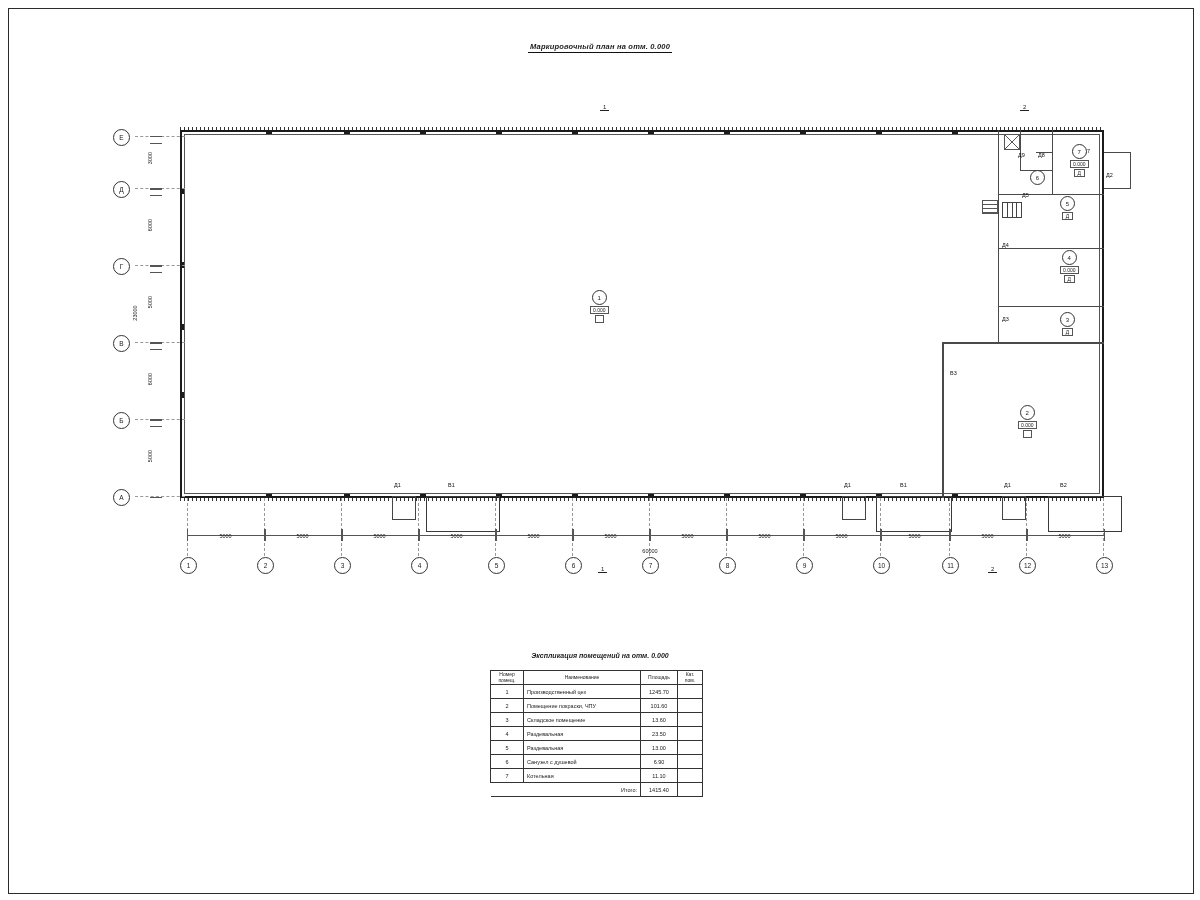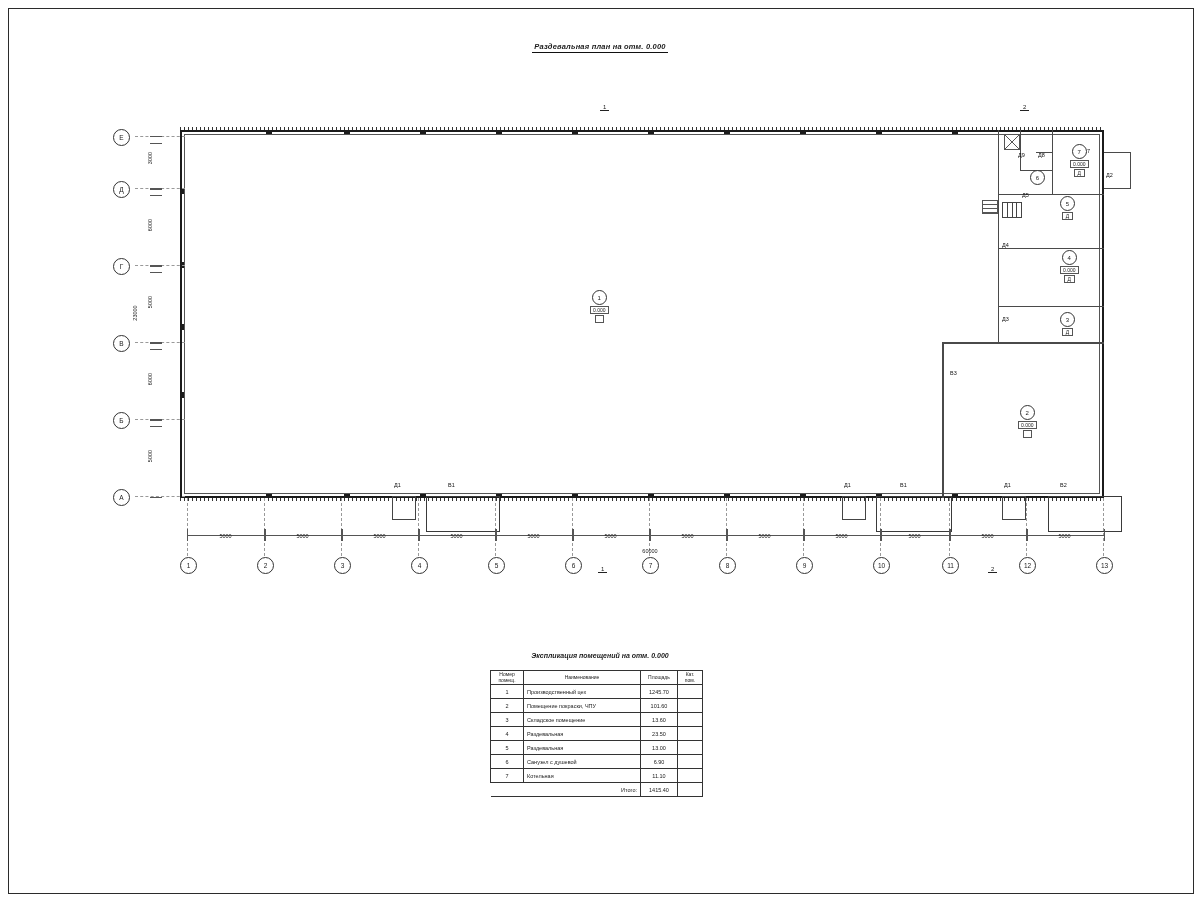--- a/index.html
+++ b/index.html
@@ -73,21 +73,21 @@
   .total-lbl{text-align:right;border-left:none !important;border-bottom:1px solid #333;}
 </style>
 </head>
 <body>
 
 <div class="sheet">
 
   <div class="frame"></div>
 
   <div class="title">
-    <span class="u">Раздевальная план на отм. 0.000</span>
+    <span class="u">Маркировочный план на отм. 0.000</span>
   </div>
 
   <div class="plan">
 
     <div class="outer"></div>
     <div class="hatch-top"></div>
     <div class="hatch-bot"></div>
 
     <div class="thinwall" style="left:762px;top:212px;width:2px;height:156px;"></div>
     <div class="thinwall" style="left:762px;top:212px;width:162px;height:2px;"></div>

